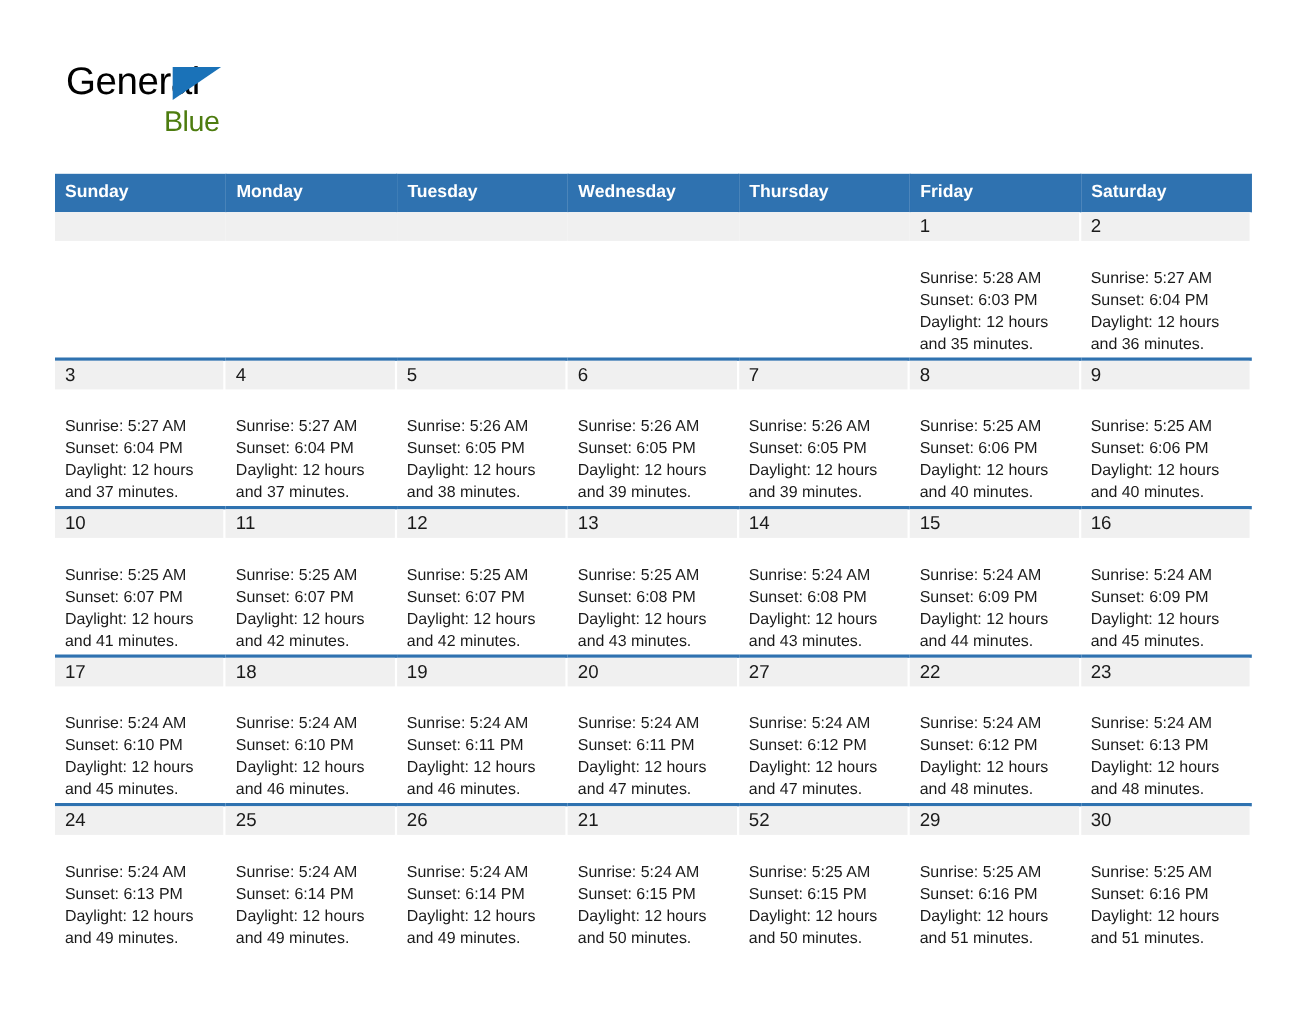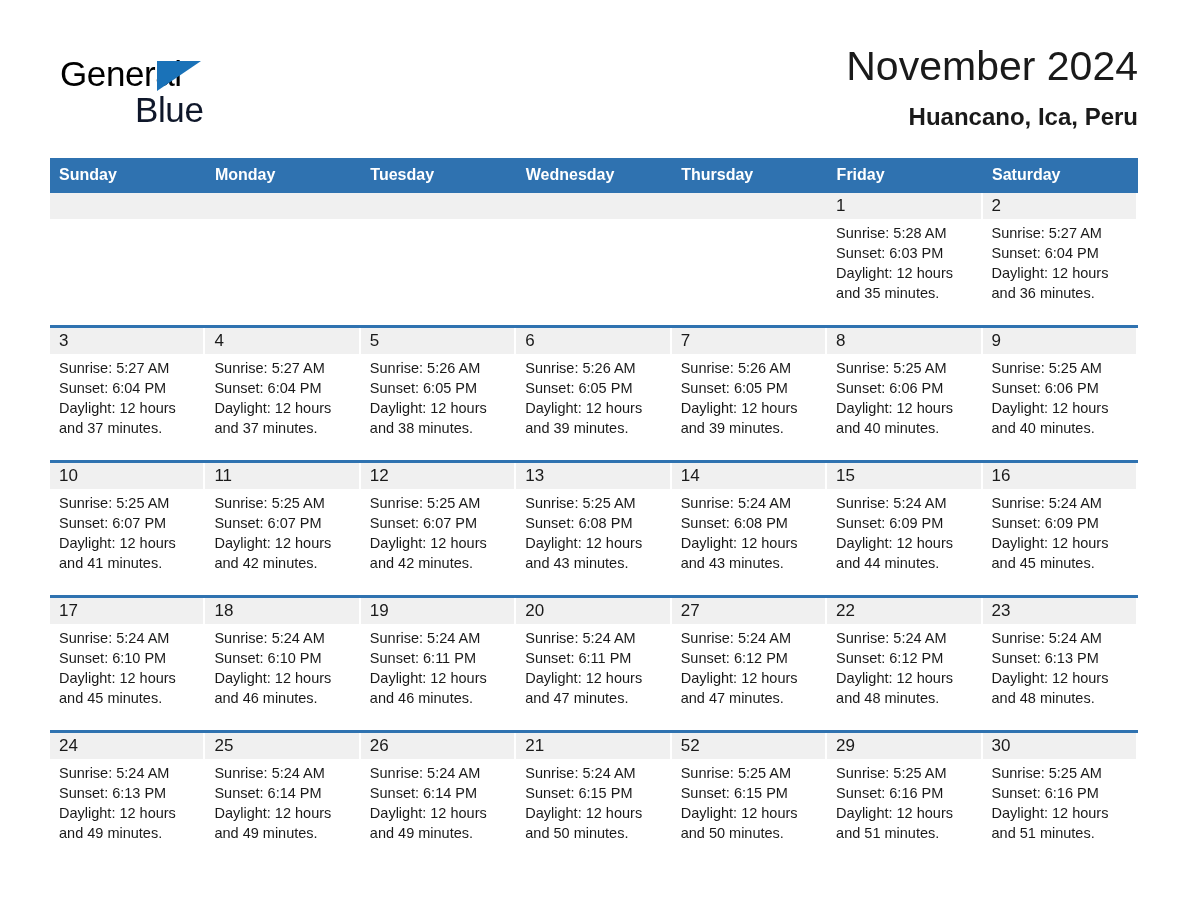--- a/index.html
+++ b/index.html
@@ -38,24 +38,24 @@
   }
   .logo-tri {
     position: absolute;
     left: 97px; top: 7px;
     width: 0; height: 0;
     border-left: 44px solid #1a72b8;
     border-bottom: 30px solid transparent;
   }
   .logo-blue {
     position: absolute;
-    left: 75px; top: 36px;
-    font-size: 35px;
+    left: 89px; top: 36px;
+    font-size: 26px;
     letter-spacing: -0.4px;
-    color: #0f172a;
+    color: #4d7c0f;
     line-height: 40px;
     white-space: nowrap;
   }
   .titles {
     position: absolute;
     right: 0; top: 0;
     text-align: right;
   }
   .month-title {
     font-size: 41px;
@@ -111,45 +111,41 @@
     background: #f0f0f0;
     height: 26px;
     padding: 2px 0 0 9px;
     font-size: 17px;
     color: #1a1a1a;
     line-height: 22px;
     margin-right: 2px;
   }
   .cell.empty .daynum-band { margin-right: 0; }
   .info {
-    padding: 4px 6px 0 9px;
+    padding: 24px 6px 0 9px;
     font-size: 14.5px;
     color: #1a1a1a;
     line-height: 20px;
   }
   .info div { white-space: nowrap; }
   .info .daylight-wrap { white-space: normal; }
 </style>
 </head>
 <body>
 
 <div class="page">
 
   <div class="top">
 
     <div class="logo">
       <span class="logo-general">General</span>
       <span class="logo-tri"></span>
       <span class="logo-blue">Blue</span>
     </div>
 
-    <div class="titles">
-      <h1 class="month-title">November 2024</h1>
-      <h2 class="location-title">Huancano, Ica, Peru</h2>
-    </div>
 
   </div>
 
   <table class="calendar">
     <colgroup>
       <col>
         <col>
         <col>
         <col>
         <col>

